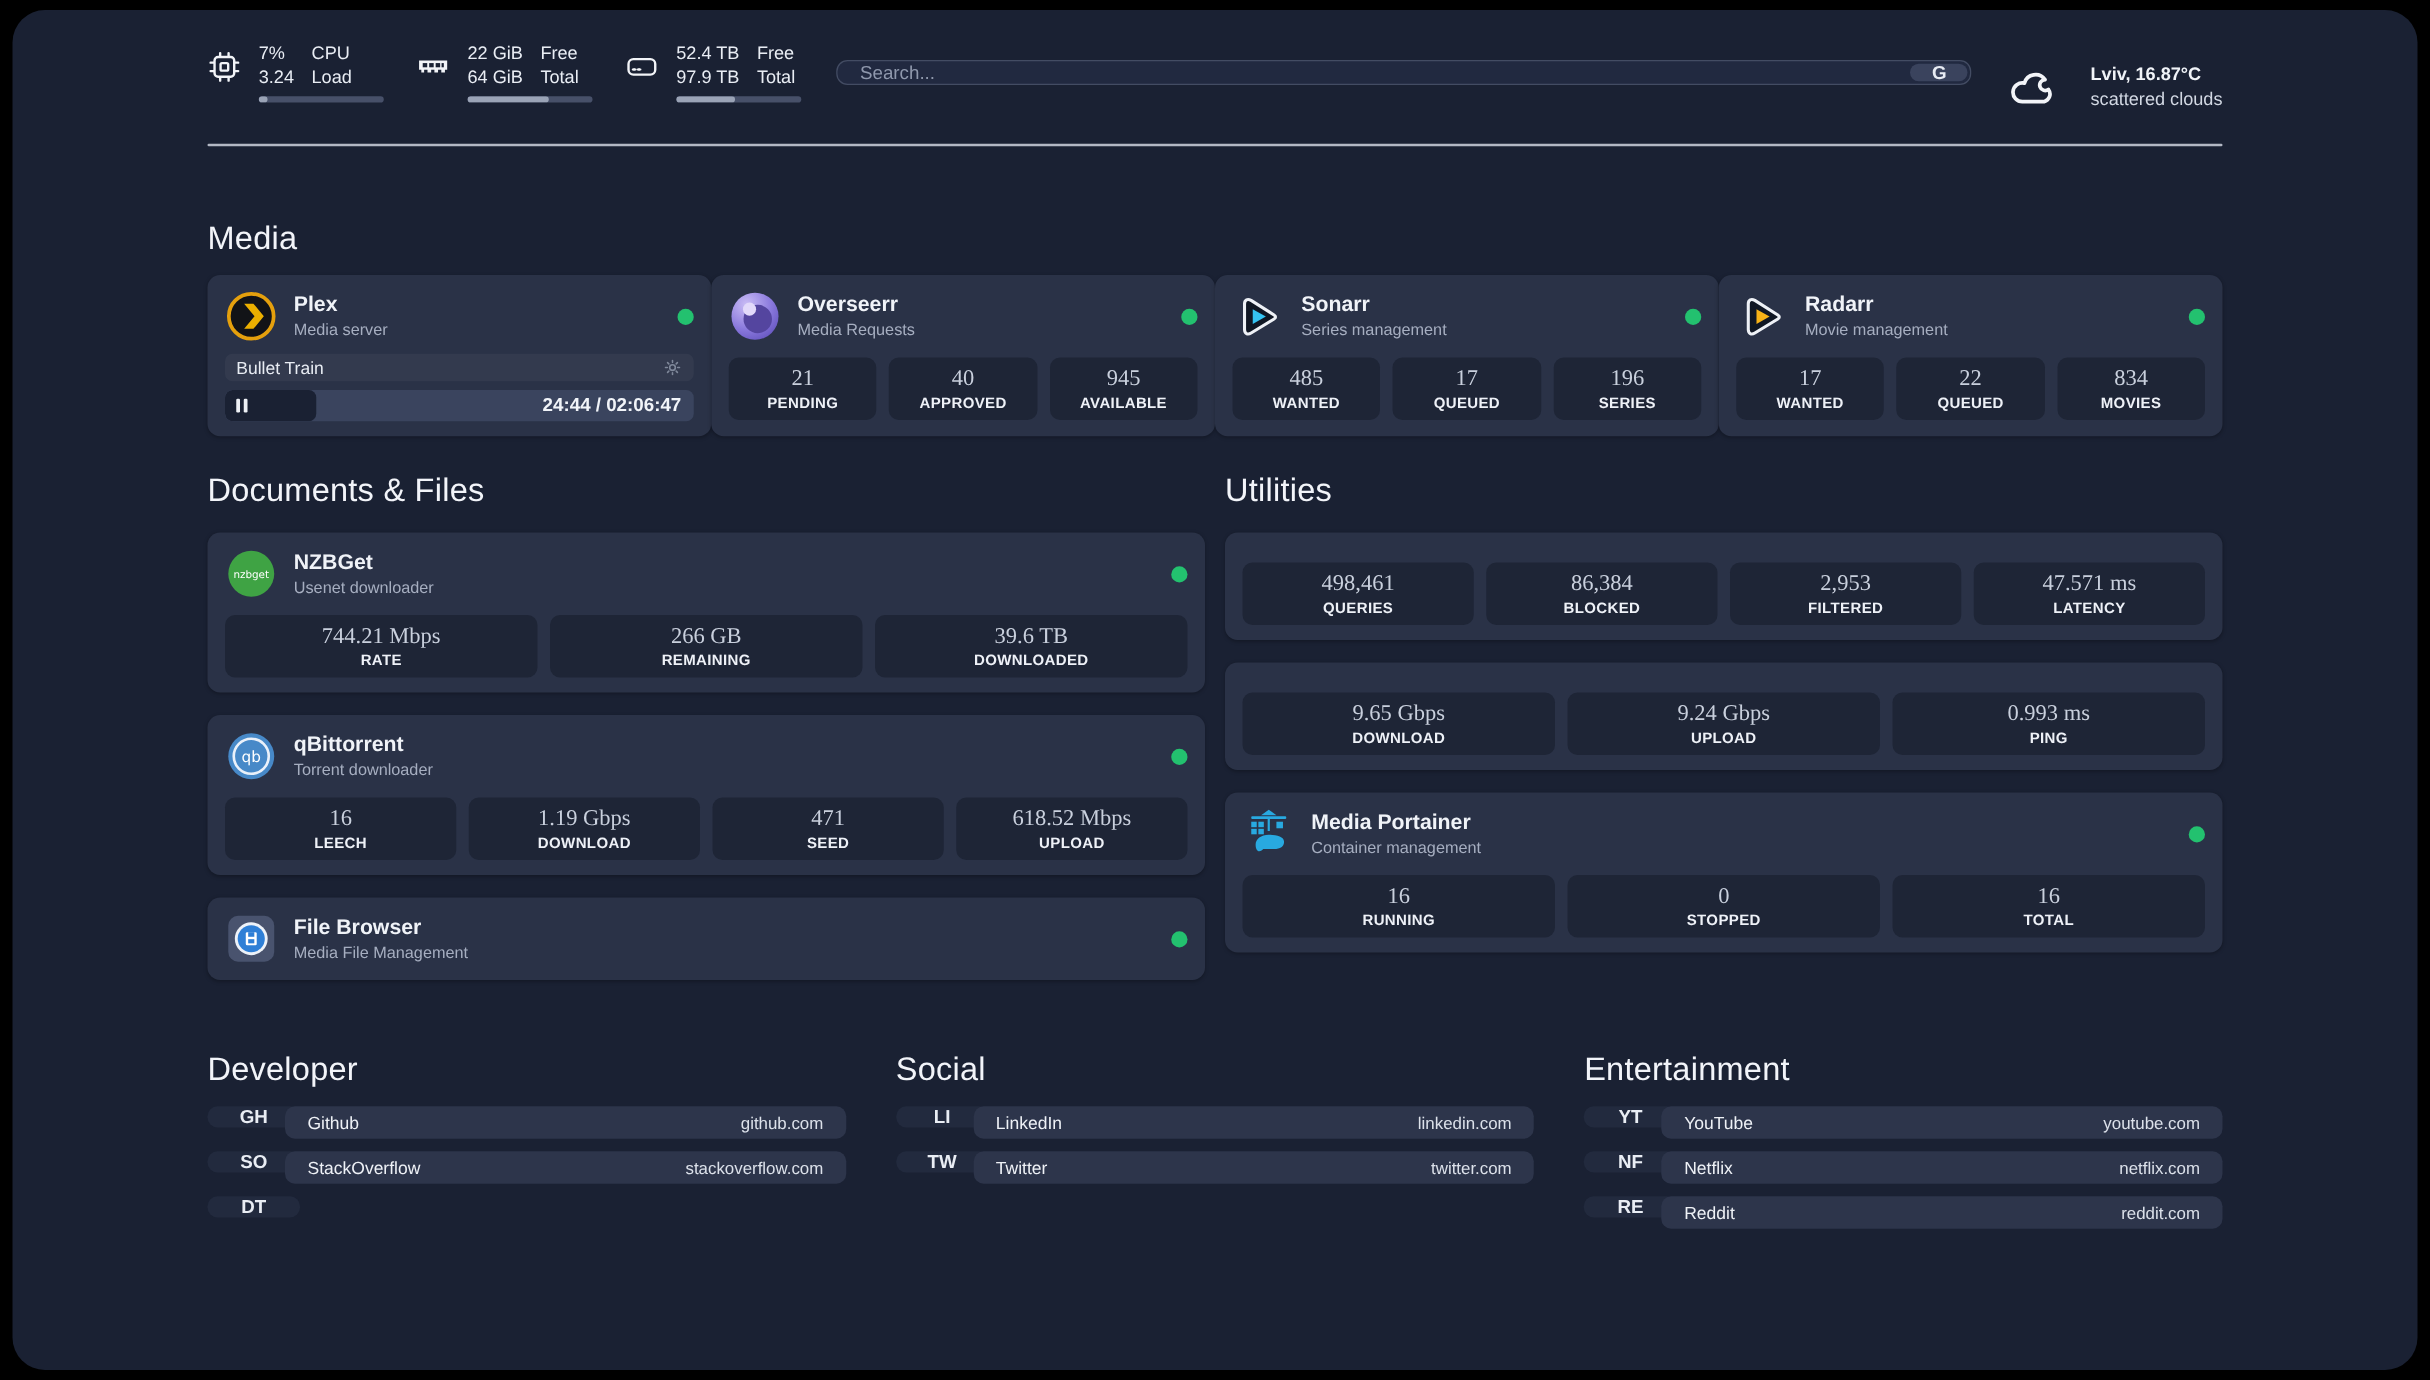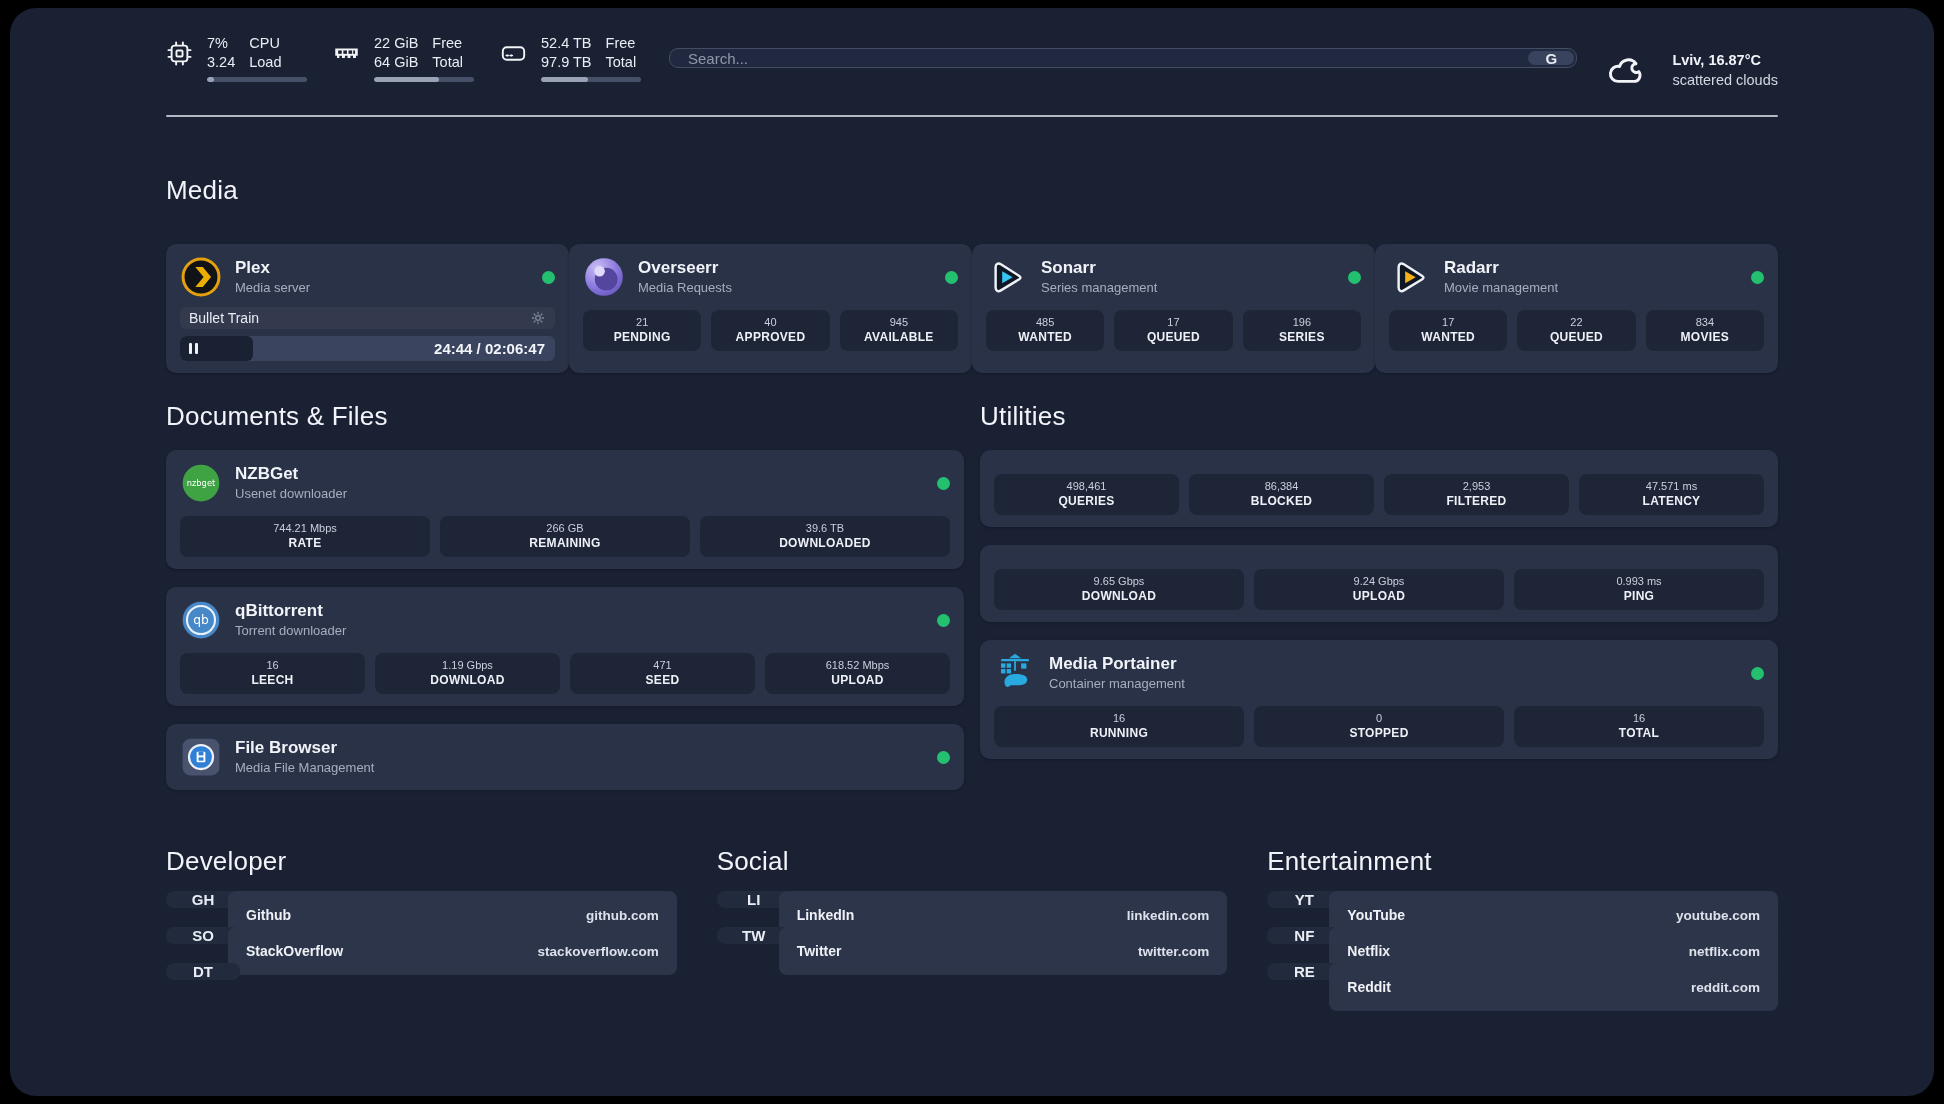--- a/index.html
+++ b/index.html
@@ -35,34 +35,34 @@
   .weather-icon { width:42px; height:42px; }
   .weather-text { font-size:14.5px; line-height:1.38; }
   .weather-line1 { font-weight:600; color:#f0f3f8; }
   .weather-line2 { color:#d2d8e3; }
 
   .divider { height:2px; background:#d9dfe9; opacity:.8; border-radius:1px; margin-top:33px; }
 
   
   .section-title { font-size:26px; font-weight:500; color:#f2f4f9; letter-spacing:.2px; }
   .media-title { margin-top:58px; }
-  .media-row { display:grid; grid-template-columns:repeat(4,1fr); gap:0; margin-top:38px; }
+  .media-row { display:grid; grid-template-columns:repeat(4,1fr); gap:0; margin-top:14px; }
 
   .card { background:#2a3247; border-radius:10px; padding:12px 14px;
           box-shadow:0 1px 3px rgba(0,0,0,.25); cursor:pointer; }
   .card-header { display:flex; align-items:center; gap:13px; }
   .app-icon { width:42px; height:42px; flex:0 0 42px; }
   .app-titles { display:flex; flex-direction:column; gap:2px; }
   .app-name { font-size:17px; font-weight:600; color:#f0f3f8; line-height:1.2; }
   .app-sub { font-size:13px; color:#a6aec0; line-height:1.2; }
   .status-dot { width:13px; height:13px; border-radius:50%; background:#23c16f; margin-left:auto; }
 
   .stats-row { display:flex; gap:10px; margin-top:12px; }
   .stat-tile { flex:1; background:#1e2536; border-radius:8px; text-align:center; padding:6px 4px 7px; }
-  .stat-value { font-size:11px; color:#c9d0dd; }
+  .stat-value { font-size:18px; color:#c9d0dd;font-family:Liberation Serif, serif; }
   .stat-label { font-size:12px; font-weight:700; color:#eef1f7; margin-top:2px; letter-spacing:.3px; }
 
   
   .np-row { margin-top:9px; display:flex; align-items:center; justify-content:space-between;
             background:rgba(255,255,255,.045); border-radius:6px; padding:3px 9px; }
   .np-title { font-size:14px; color:#e8ecf3; }
   .settings-icon { width:16px; height:16px; opacity:.75; }
   .seek { margin-top:7px; position:relative; height:25px; border-radius:6px; background:#3a445e; overflow:hidden;padding-left:20px; }
   .seek-fill { position:absolute; left:0; top:0; bottom:0; background:#1a2133; border-radius:6px;
                display:flex; align-items:center; padding-left:9px; gap:3px; }
@@ -74,21 +74,21 @@
   .mid-col .card { margin-top:18px; }
   .mid-col .section-title { margin-bottom:4px; }
 
   
   .links-grid { display:grid; grid-template-columns:1fr 1fr 1fr; column-gap:40px; margin-top:56px; align-items:start; }
   .link-row { display:flex; align-items:flex-start; height:22px; margin-top:14px; cursor:pointer; }
   .links-col .link-row:first-of-type { margin-top:18px; }
   .link-badge { width:74px; background:#222a3e; border-radius:8px; display:flex; align-items:center;
                 justify-content:center; font-weight:700; font-size:15px; color:#e9edf4; }
   .link-pill { flex:1; background:#2d354b; border-radius:8px; margin-left:-12px; display:flex;
-               align-items:center; justify-content:space-between; padding:16px 18px;font-weight:bold; }
+               align-items:center; justify-content:space-between; padding:5px 18px; }
   .link-name { font-size:14px; color:#eef1f6; }
   .link-url { font-size:13.5px; color:#dce1ea; }
 </style>
 </head>
 <body>
 
 <div class="dashboard">
 
   <div class="topbar">
     <div class="sysstats">

